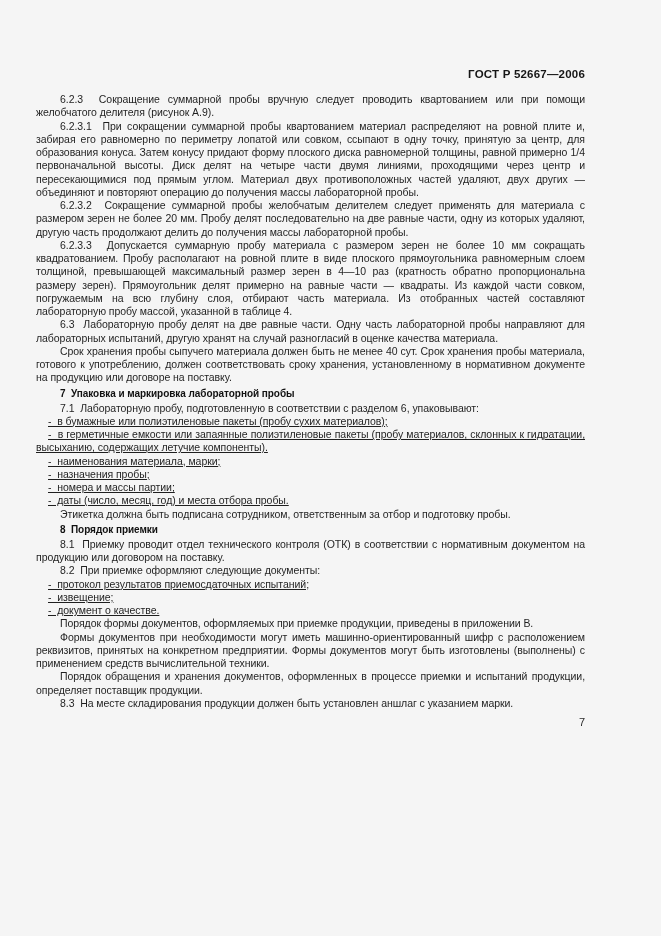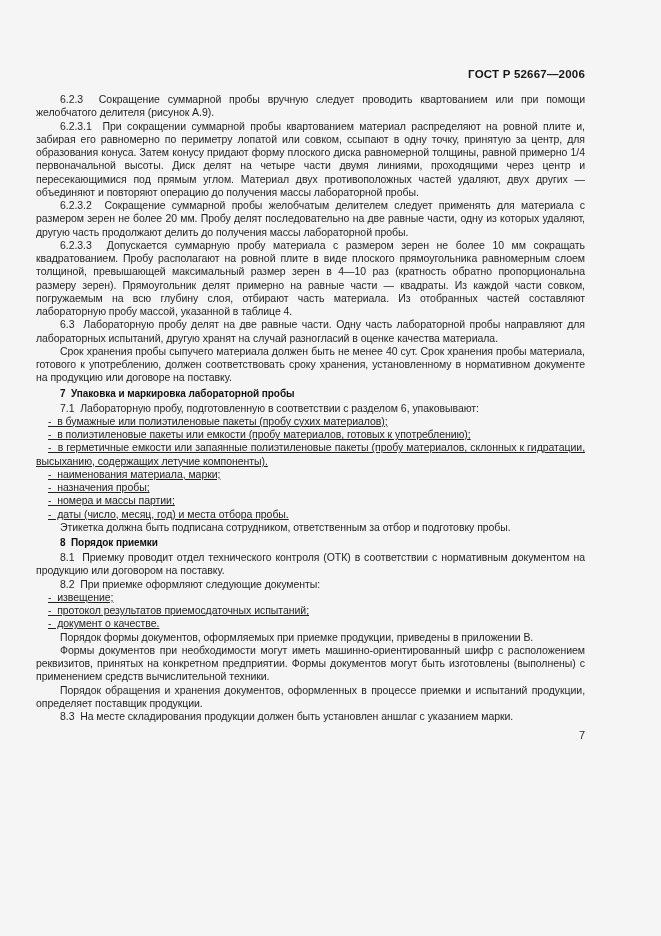--- a/index.html
+++ b/index.html
@@ -70,32 +70,31 @@
   <div class="doc-body">
       <p class="blk-p">6.2.3&nbsp; Сокращение суммарной пробы вручную следует проводить квартованием или при помощи желобчатого делителя (рисунок А.9).</p>
       <p class="blk-p">6.2.3.1&nbsp; При сокращении суммарной пробы квартованием материал распределяют на ровной плите и, забирая его равномерно по периметру лопатой или совком, ссыпают в одну точку, принятую за центр, для образования конуса. Затем конусу придают форму плоского диска равномерной толщины, равной примерно 1/4 первоначальной высоты. Диск делят на четыре части двумя линиями, проходящими через центр и пересекающимися под прямым углом. Материал двух противоположных частей удаляют, двух других — объединяют и повторяют операцию до получения массы лабораторной пробы.</p>
       <p class="blk-p">6.2.3.2&nbsp; Сокращение суммарной пробы желобчатым делителем следует применять для материала с размером зерен не более 20 мм. Пробу делят последовательно на две равные части, одну из которых удаляют, другую часть продолжают делить до получения массы лабораторной пробы.</p>
       <p class="blk-p">6.2.3.3&nbsp; Допускается суммарную пробу материала с размером зерен не более 10 мм сокращать квадратованием. Пробу располагают на ровной плите в виде плоского прямоугольника равномерным слоем толщиной, превышающей максимальный размер зерен в 4—10 раз (кратность обратно пропорциональна размеру зерен). Прямоугольник делят примерно на равные части — квадраты. Из каждой части совком, погружаемым на всю глубину слоя, отбирают часть материала. Из отобранных частей составляют лабораторную пробу массой, указанной в таблице 4.</p>
       <p class="blk-p">6.3&nbsp; Лабораторную пробу делят на две равные части. Одну часть лабораторной пробы направляют для лабораторных испытаний, другую хранят на случай разногласий в оценке качества материала.</p>
       <p class="blk-p">Срок хранения пробы сыпучего материала должен быть не менее 40 сут. Срок хранения пробы материала, готового к употреблению, должен соответствовать сроку хранения, установленному в нормативном документе на продукцию или договоре на поставку.</p>
       <h2 class="blk-h">7&nbsp; Упаковка и маркировка лабораторной пробы</h2>
       <p class="blk-p">7.1&nbsp; Лабораторную пробу, подготовленную в соответствии с разделом 6, упаковывают:</p>
       <p class="blk-li">-&nbsp; в бумажные или полиэтиленовые пакеты (пробу сухих материалов);</p>
-      <p class="blk-li">-&nbsp; в полиэтиленовые пакеты или емкости (пробу материалов, готовых к употреблению);</p>
       <p class="blk-li">-&nbsp; в герметичные емкости или запаянные полиэтиленовые пакеты (пробу материалов, склонных к гидратации, высыханию, содержащих летучие компоненты).</p>
       <p class="blk-li">-&nbsp; наименования материала, марки;</p>
       <p class="blk-li">-&nbsp; назначения пробы;</p>
       <p class="blk-li">-&nbsp; номера и массы партии;</p>
       <p class="blk-li">-&nbsp; даты (число, месяц, год) и места отбора пробы.</p>
       <p class="blk-p">Этикетка должна быть подписана сотрудником, ответственным за отбор и подготовку пробы.</p>
       <h2 class="blk-h">8&nbsp; Порядок приемки</h2>
       <p class="blk-p">8.1&nbsp; Приемку проводит отдел технического контроля (ОТК) в соответствии с нормативным документом на продукцию или договором на поставку.</p>
       <p class="blk-p">8.2&nbsp; При приемке оформляют следующие документы:</p>
+      <p class="blk-li">-&nbsp; протокол результатов приемосдаточных испытаний;</p>
       <p class="blk-li">-&nbsp; извещение;</p>
-      <p class="blk-li">-&nbsp; протокол результатов приемосдаточных испытаний;</p>
       <p class="blk-li">-&nbsp; документ о качестве.</p>
       <p class="blk-p">Порядок формы документов, оформляемых при приемке продукции, приведены в приложении В.</p>
       <p class="blk-p">Формы документов при необходимости могут иметь машинно-ориентированный шифр с расположением реквизитов, принятых на конкретном предприятии. Формы документов могут быть изготовлены (выполнены) с применением средств вычислительной техники.</p>
       <p class="blk-p">Порядок обращения и хранения документов, оформленных в процессе приемки и испытаний продукции, определяет поставщик продукции.</p>
       <p class="blk-p">8.3&nbsp; На месте складирования продукции должен быть установлен аншлаг с указанием марки.</p>
     </div>
 
   <div class="page-number">7</div>
 </div>
 

